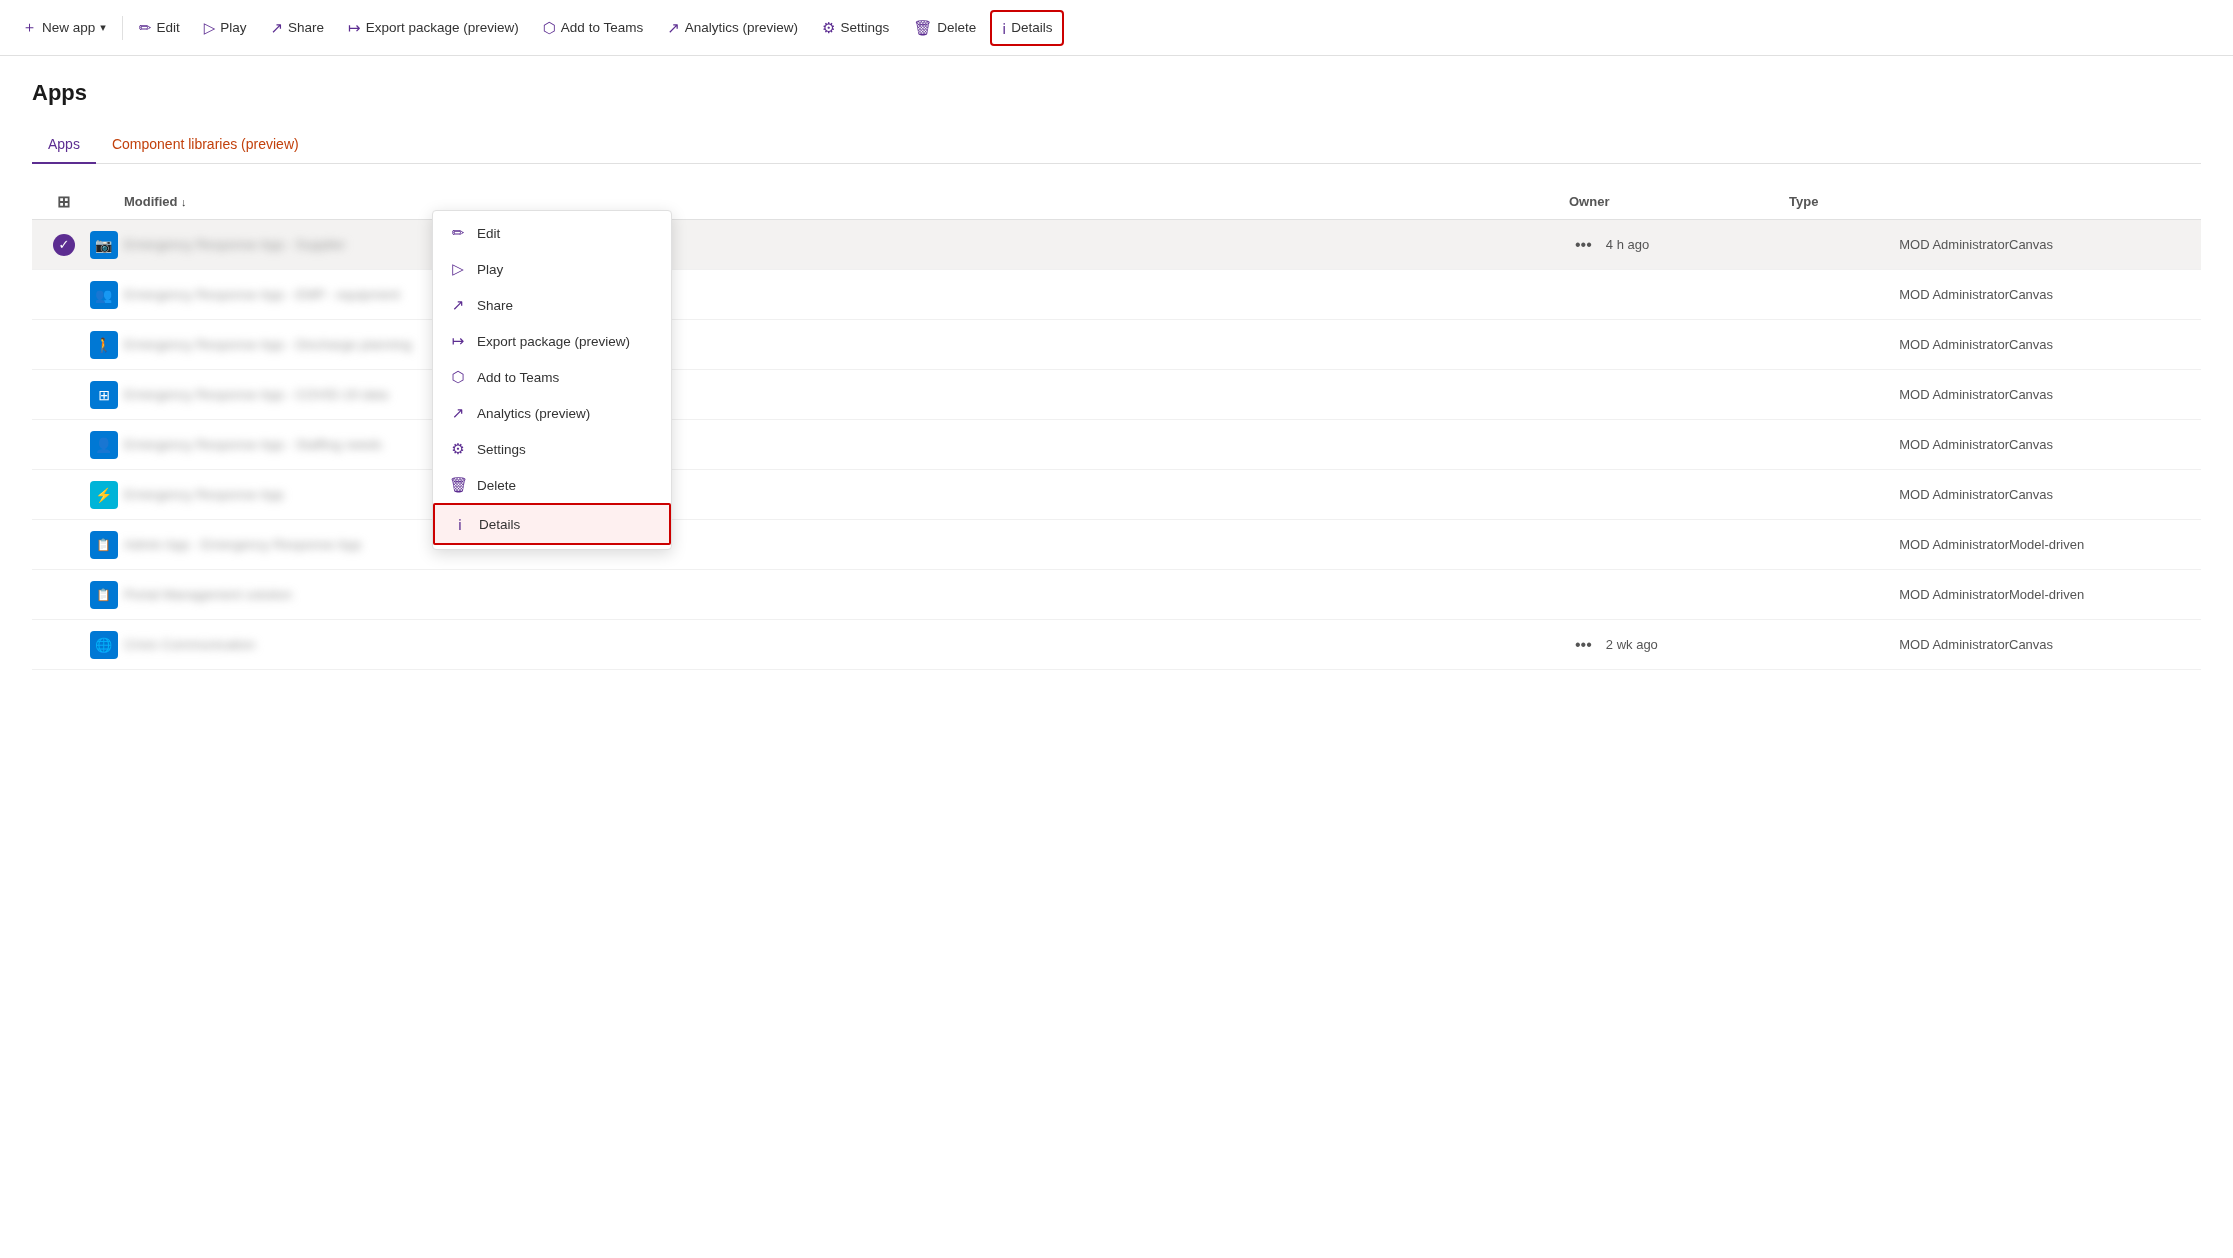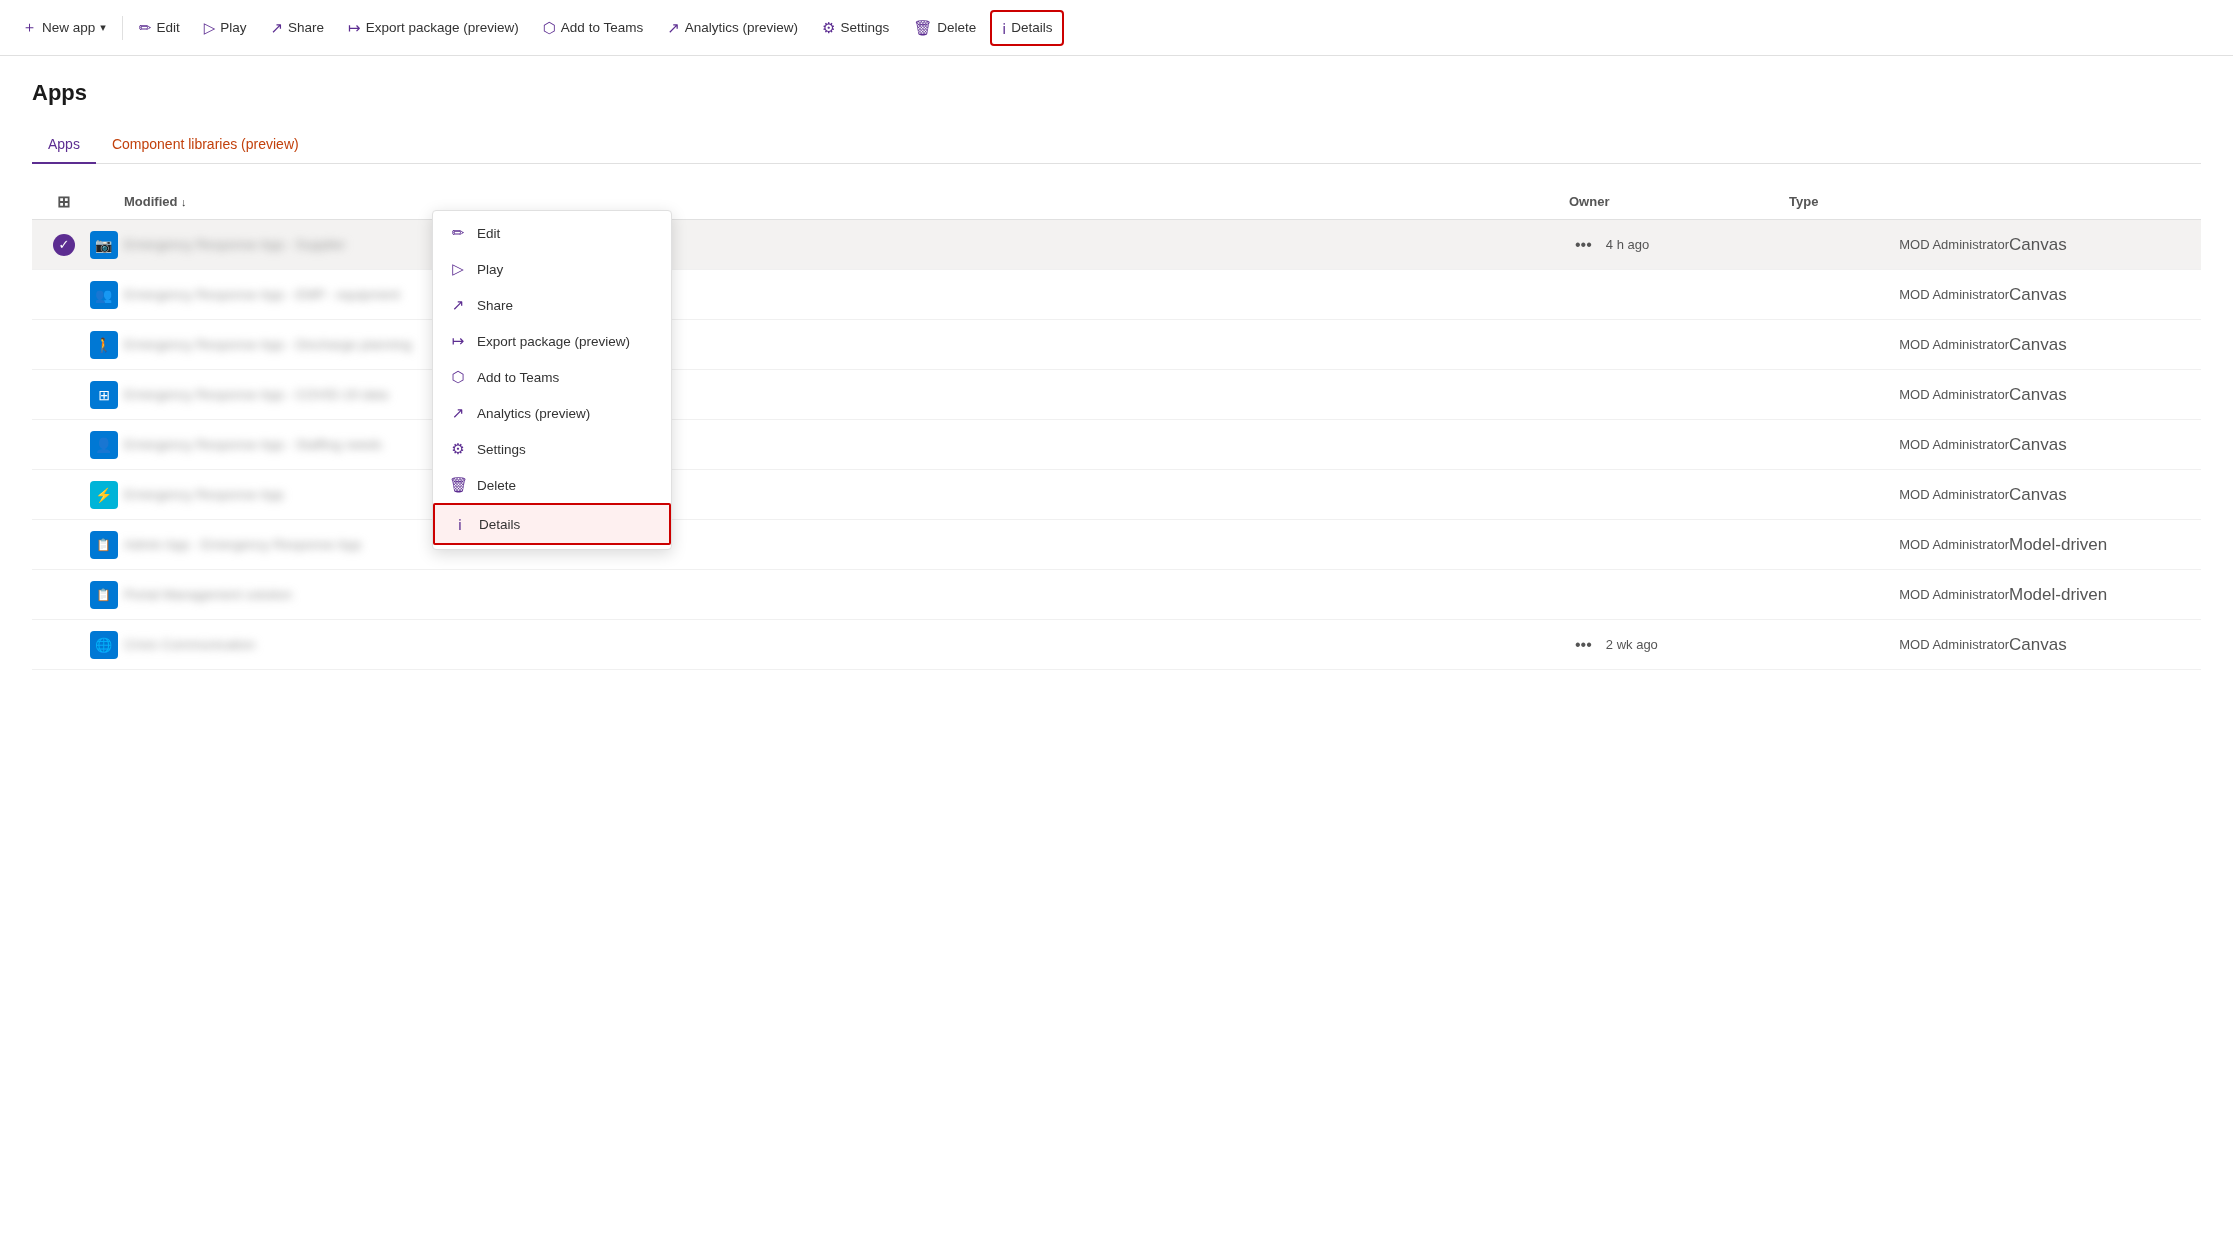--- a/index.html
+++ b/index.html
@@ -70,21 +70,21 @@
       padding: 8px 12px;
       border-bottom: 1px solid #f0f0f0;
       min-height: 50px;
     }
     .table-row.selected { background: #f3f2f1; }
     .col-check { display: flex; align-items: center; justify-content: center; }
     .col-icon { display: flex; align-items: center; justify-content: center; }
     .col-name { font-size: 13.5px; color: #333; display: flex; align-items: center; gap: 8px; }
     .col-modified { font-size: 13px; color: #555; display: flex; align-items: center; gap: 8px; }
     .col-owner { font-size: 13px; color: #555; text-align: right; }
-    .col-type { font-size: 17px; color: #555; }
+    .col-type { font-size: 13px; color: #555; }
 
     
     .app-icon-blue {
       width: 28px; height: 28px; border-radius: 4px;
       background: #0078d4; display: flex; align-items: center; justify-content: center;
       color: white; font-size: 14px;
     }
     .app-icon-teal {
       width: 28px; height: 28px; border-radius: 4px;
       background: #00b4d8; display: flex; align-items: center; justify-content: center;

